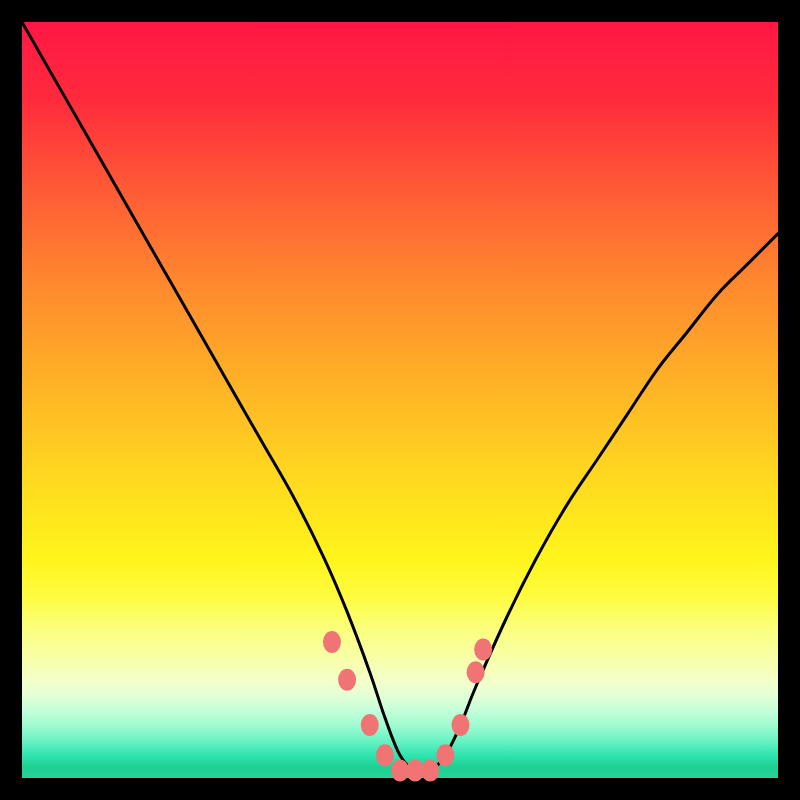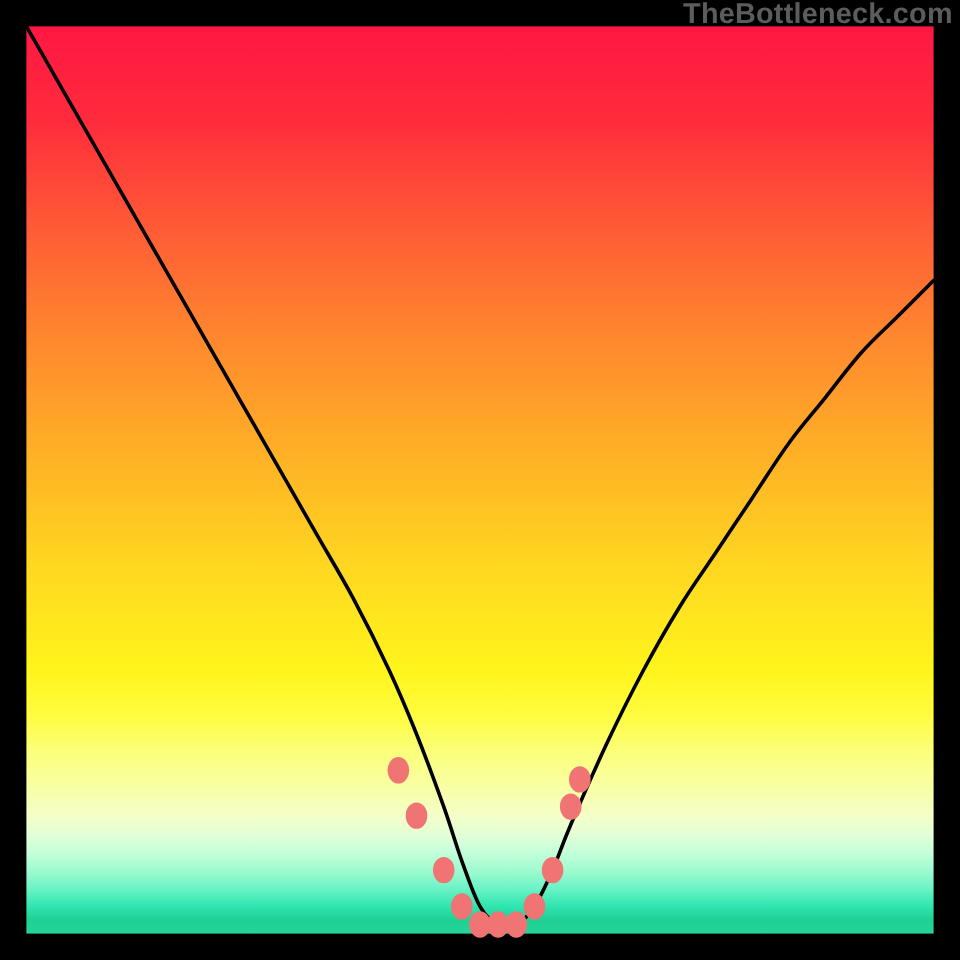--- a/index.html
+++ b/index.html
@@ -75,14 +75,13 @@
         <ellipse cx="362.88" cy="733.32" rx="9" ry="11" class="marker"></ellipse>
         <ellipse cx="378.00" cy="748.44" rx="9" ry="11" class="marker"></ellipse>
         <ellipse cx="393.12" cy="748.44" rx="9" ry="11" class="marker"></ellipse>
         <ellipse cx="408.24" cy="748.44" rx="9" ry="11" class="marker"></ellipse>
         <ellipse cx="423.36" cy="733.32" rx="9" ry="11" class="marker"></ellipse>
         <ellipse cx="438.48" cy="703.08" rx="9" ry="11" class="marker"></ellipse>
         <ellipse cx="453.60" cy="650.16" rx="9" ry="11" class="marker"></ellipse>
         <ellipse cx="461.16" cy="627.48" rx="9" ry="11" class="marker"></ellipse>
       </g>
   </svg>
-  <div class="watermark">TheBottleneck.com</div>
 </div>
 
 </body></html>

